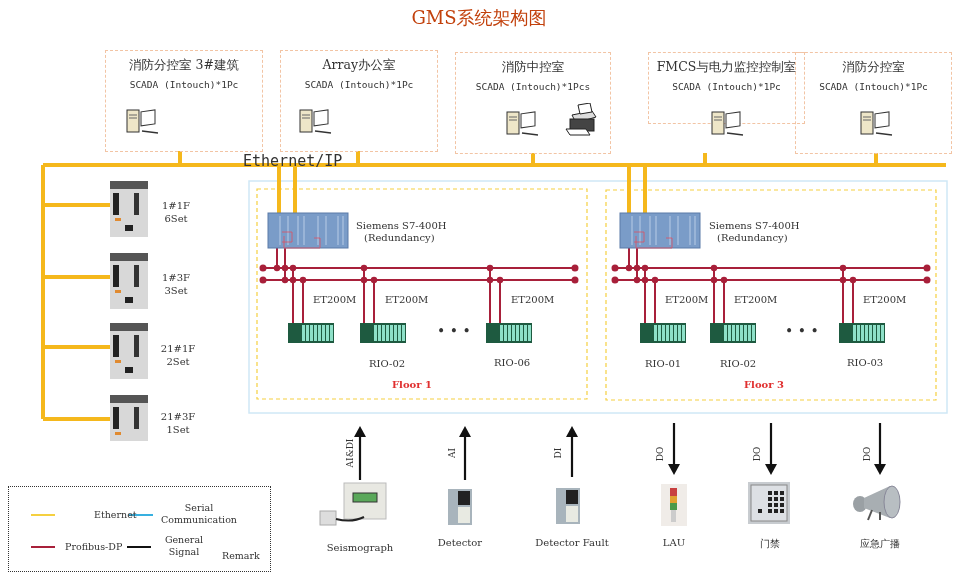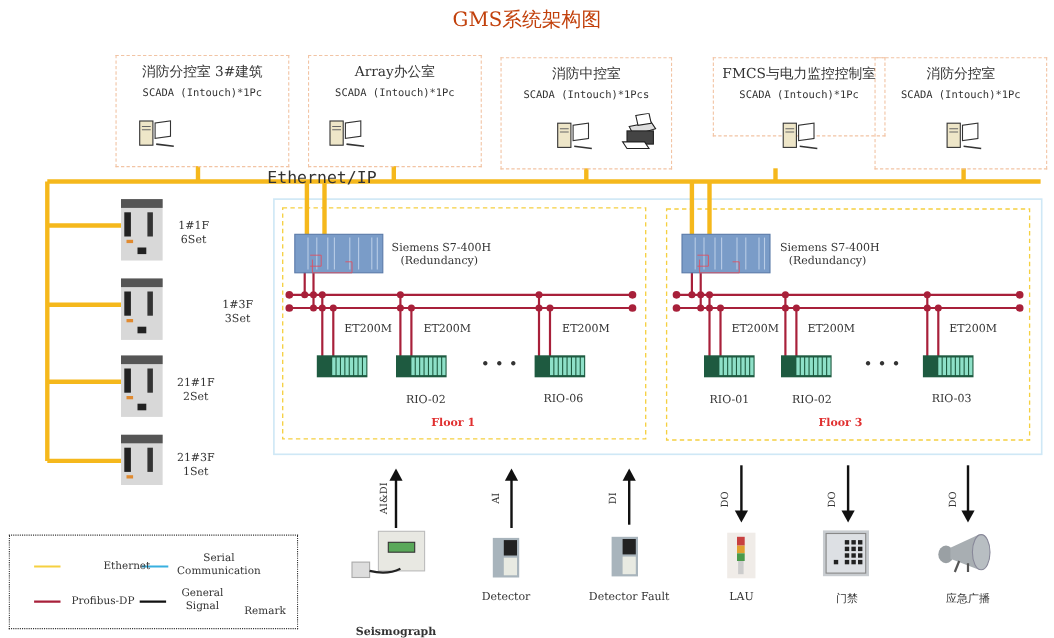--- a/index.html
+++ b/index.html
@@ -319,21 +319,21 @@
     <rect width="38" height="8" fill="#555"></rect>
     <rect x="3" y="12" width="6" height="22" fill="#222"></rect>
     <rect x="24" y="12" width="5" height="22" fill="#333"></rect>
     <rect x="5" y="37" width="6" height="3" fill="#e08a30"></rect>
   </svg>
 
 <div class="cab-lbl" style="left:158px;top:199px;width:36px;">
     <div>1#1F</div>
     <div>6Set</div>
   </div>
-<div class="cab-lbl" style="left:158px;top:271px;width:36px;margin-left:40px;">
+<div class="cab-lbl" style="left:158px;top:271px;width:36px;">
     <div>1#3F</div>
     <div>3Set</div>
   </div>
 <div class="cab-lbl" style="left:158px;top:342px;width:40px;">
     <div>21#1F</div>
     <div>2Set</div>
   </div>
 <div class="cab-lbl" style="left:158px;top:410px;width:40px;">
     <div>21#3F</div>
     <div>1Set</div>
@@ -410,21 +410,21 @@
     </g>
   </svg>
 <svg class="abs" style="left:850px;top:478px;" width="56" height="44">
     <ellipse cx="10" cy="26" rx="7" ry="8" fill="#9aa0a4"></ellipse>
     <polygon points="14,20 40,8 40,40 14,30" fill="#a8aeb2"></polygon>
     <ellipse cx="42" cy="24" rx="8" ry="16" fill="#b8bec2" stroke="#889"></ellipse>
     <line x1="22" y1="32" x2="18" y2="42" stroke="#555" stroke-width="2"></line>
     <line x1="30" y1="34" x2="30" y2="42" stroke="#555" stroke-width="2"></line>
   </svg>
 
-<div class="dev-lbl" style="left:320px;top:569px;width:80px;font-weight:bold;">Seismograph</div>
+<div class="dev-lbl" style="left:320px;top:542px;width:80px;">Seismograph</div>
 <div class="dev-lbl" style="left:425px;top:537px;width:70px;">Detector</div>
 <div class="dev-lbl" style="left:527px;top:537px;width:90px;">Detector Fault</div>
 <div class="dev-lbl" style="left:654px;top:537px;width:40px;">LAU</div>
 <div class="dev-lbl" style="left:750px;top:537px;width:40px;">门禁</div>
 <div class="dev-lbl" style="left:845px;top:537px;width:70px;">应急广播</div>
 
 <div class="legend">
   <svg class="abs" style="left:0;top:0;" width="262" height="84">
     <line x1="22" y1="28" x2="46" y2="28" stroke="#f5d040" stroke-width="2"></line>
     <line x1="120" y1="28" x2="144" y2="28" stroke="#38b0e0" stroke-width="2"></line>

